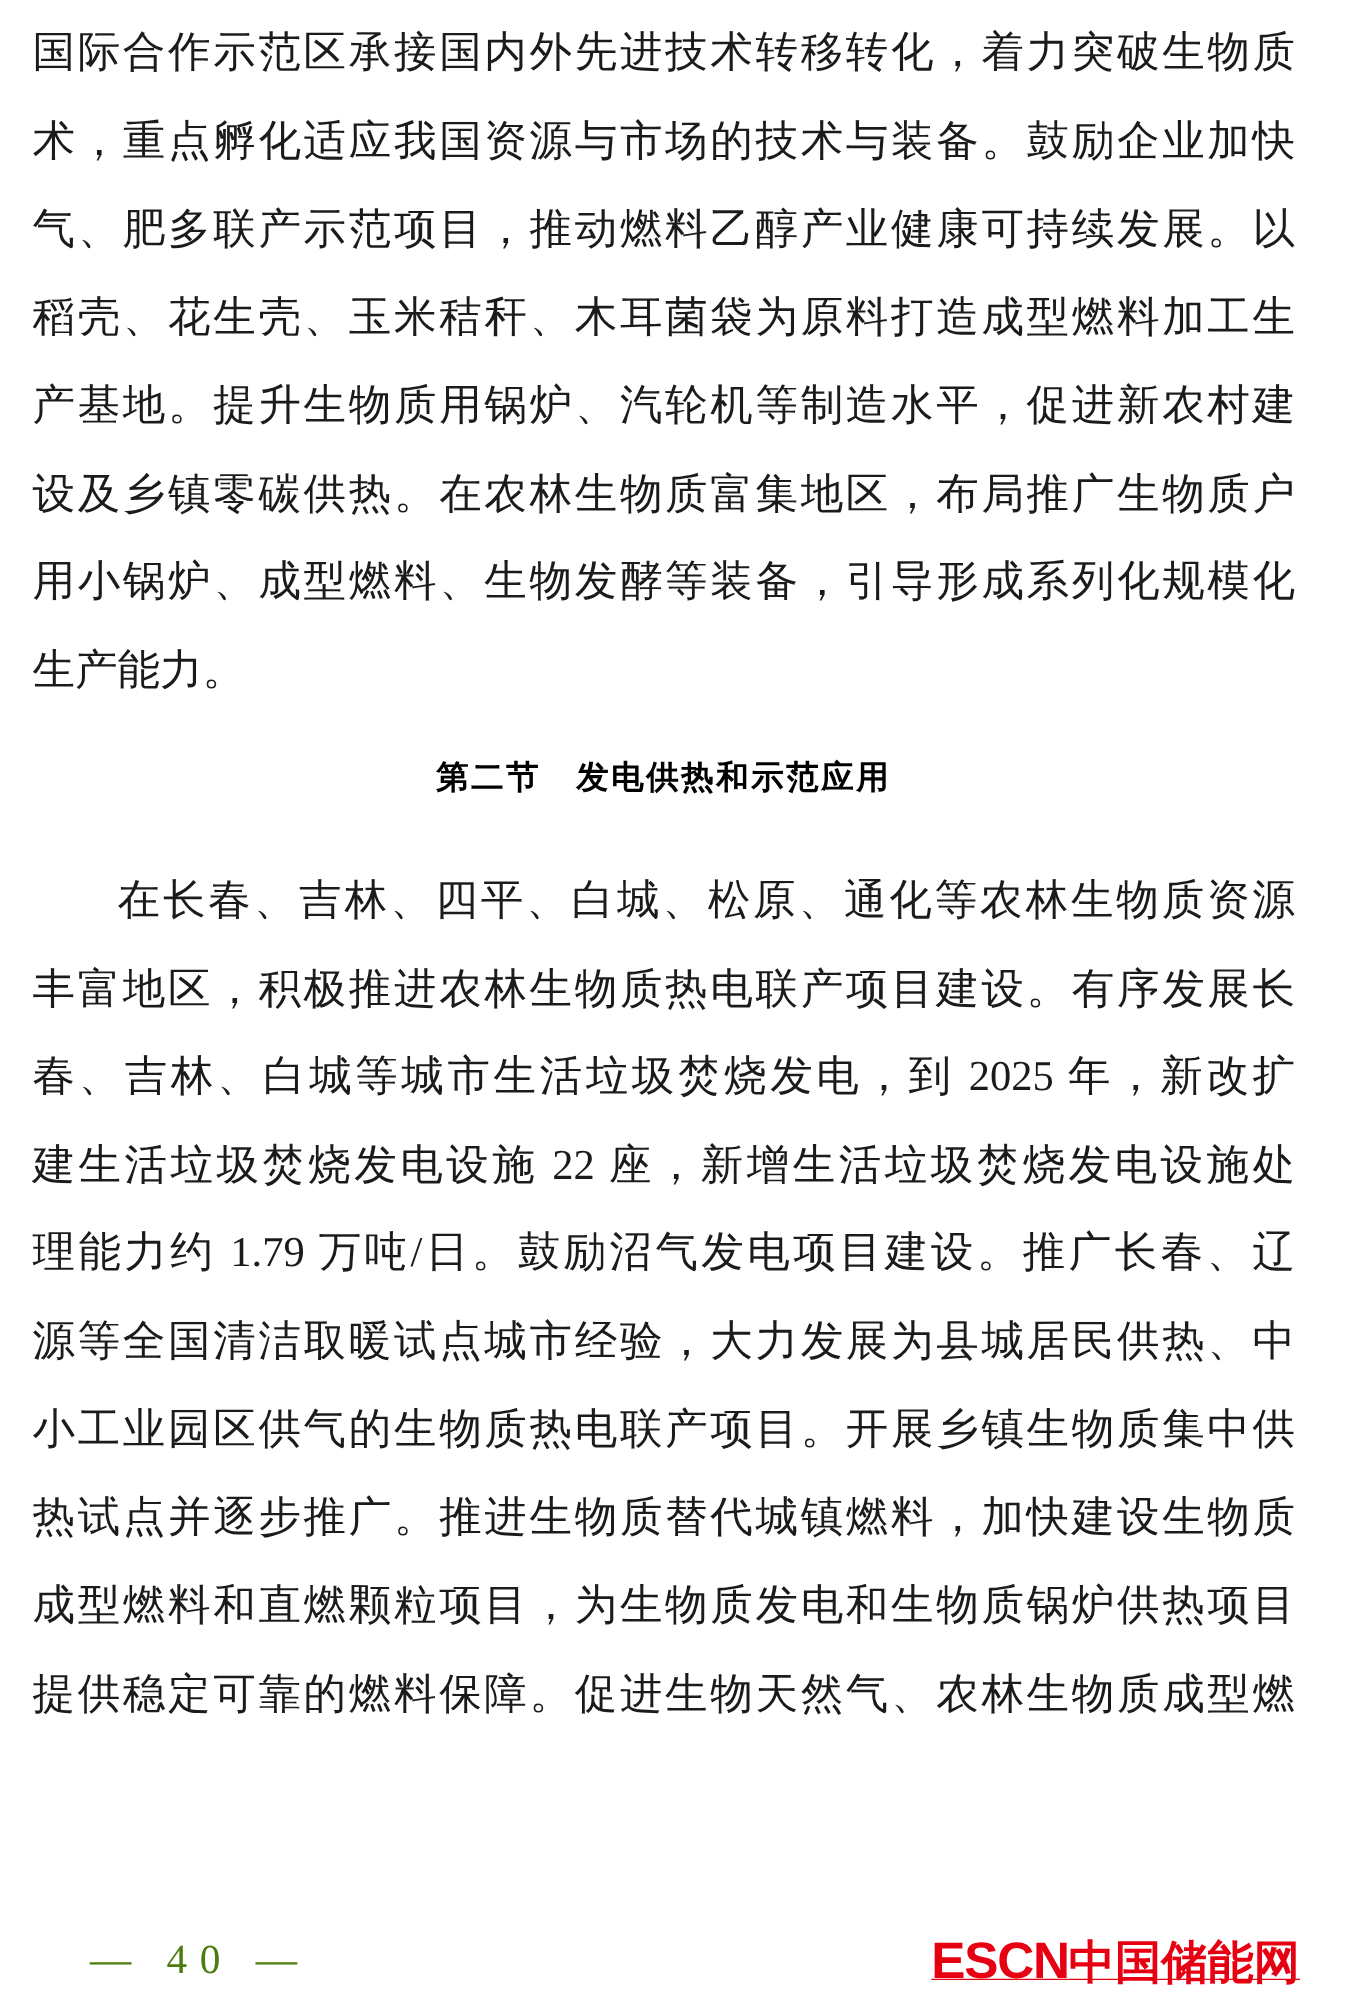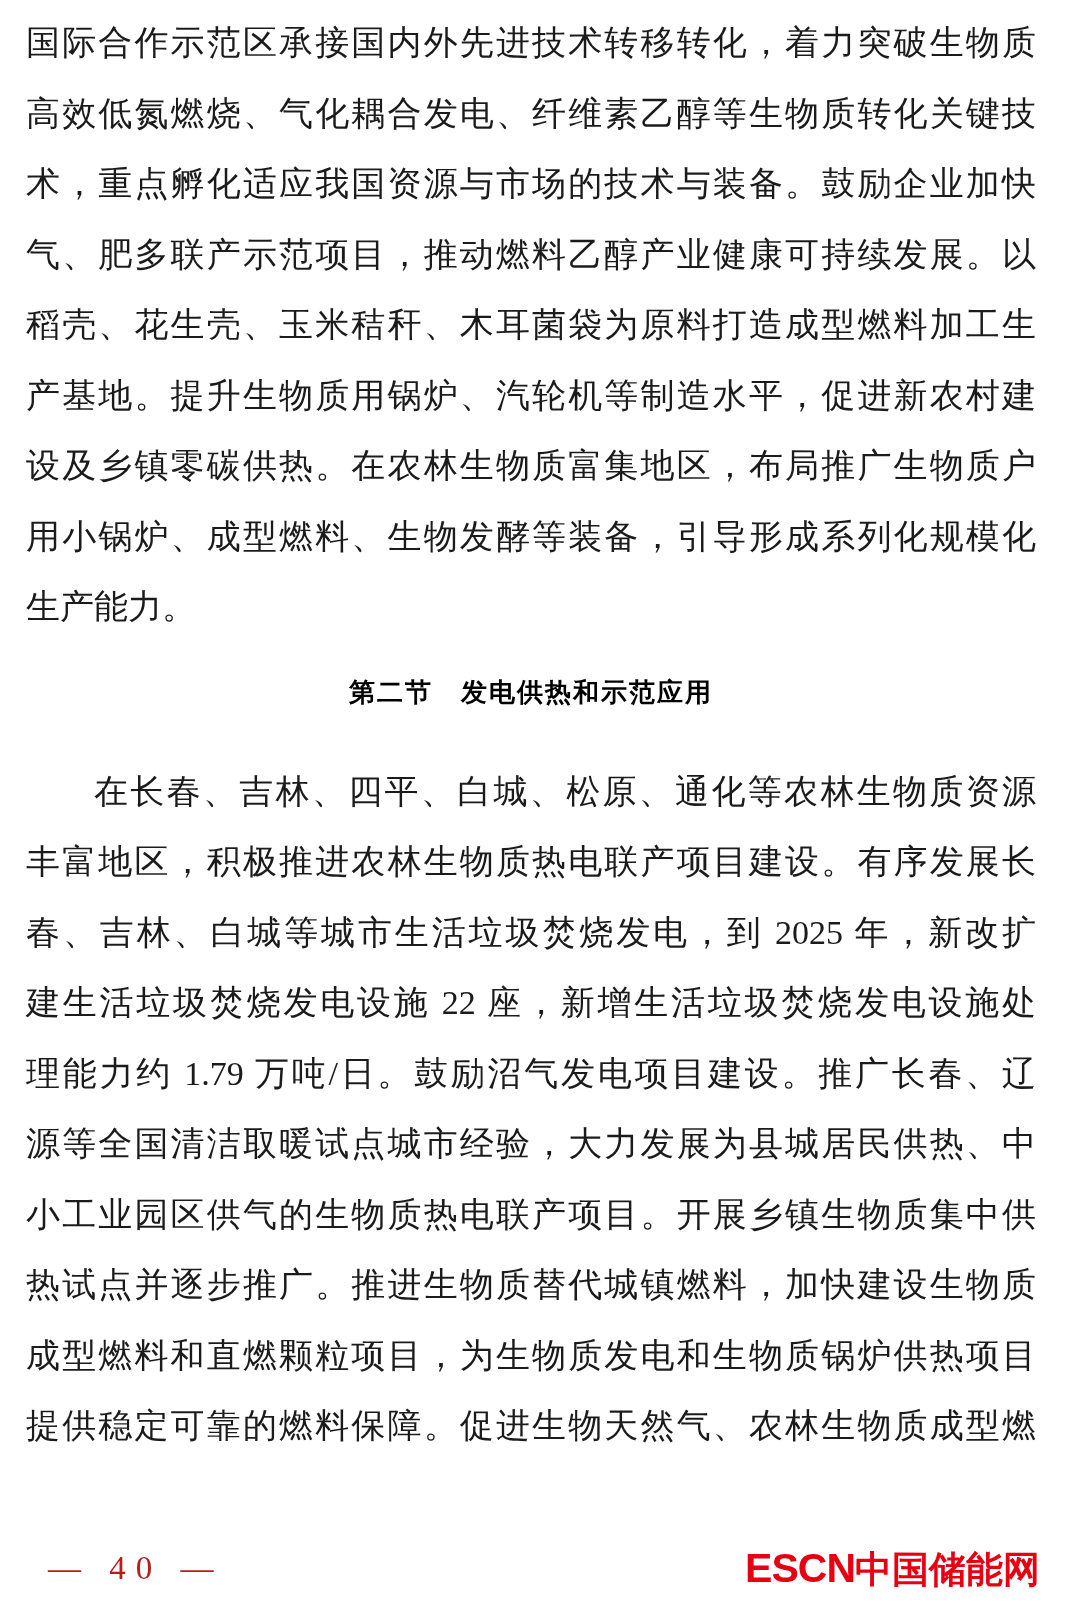--- a/index.html
+++ b/index.html
@@ -49,48 +49,48 @@
     right: 0;
     top: 1540px;
     height: 56px;
     display: flex;
     justify-content: space-between;
     align-items: center;
     padding: 0 40px;
   }
   .page-num {
     font-size: 33px;
-    color: #b91c1c;
+    color: #4d7c0f;
     letter-spacing: 10px;
-    margin-left: 8px;
+    margin-left: 32px;
     font-family: "Liberation Serif", "DejaVu Serif", serif;
   }
   .logo {
     font-family: "Liberation Sans", "DejaVu Sans", sans-serif;
     font-weight: bold;
     white-space: nowrap;
     line-height: 1;
+    text-decoration: underline;
   }
   .logo .latin {
     font-size: 41px;
     letter-spacing: -1px;
   }
   .logo .cn {
     font-size: 37px;
     letter-spacing: 0px;
   }
 </style>
 </head>
 <body>
 
 <div class="doc">
 
   <div>
     <div class="line">国际合作示范区承接国内外先进技术转移转化，着力突破生物质</div>
-    <div class="line">高效低氮燃烧、气化耦合发电、纤维素乙醇等生物质转化关键技</div>
     <div class="line">术，重点孵化适应我国资源与市场的技术与装备。鼓励企业加快</div>
     <div class="line">气、肥多联产示范项目，推动燃料乙醇产业健康可持续发展。以</div>
     <div class="line">稻壳、花生壳、玉米秸秆、木耳菌袋为原料打造成型燃料加工生</div>
     <div class="line">产基地。提升生物质用锅炉、汽轮机等制造水平，促进新农村建</div>
     <div class="line">设及乡镇零碳供热。在农林生物质富集地区，布局推广生物质户</div>
     <div class="line">用小锅炉、成型燃料、生物发酵等装备，引导形成系列化规模化</div>
     <div class="line para-end">生产能力。</div>
   </div>
 
   <div class="heading">第二节　发电供热和示范应用</div>

